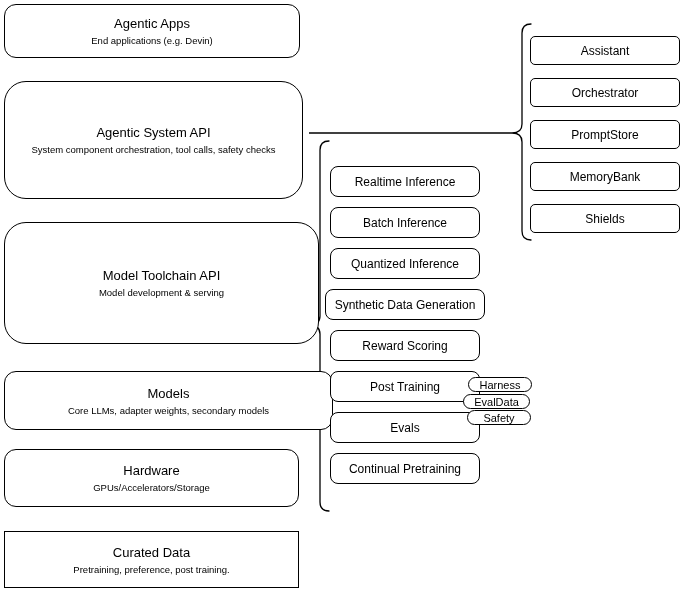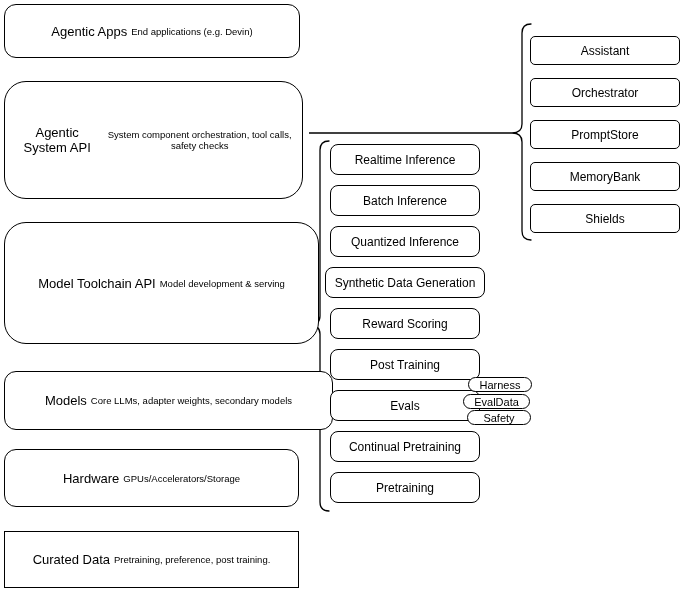--- a/index.html
+++ b/index.html
@@ -17,40 +17,41 @@
     left: 0; top: 0;
     width: 682px; height: 591px;
     pointer-events: none;
   }
   .bigbox {
     position: absolute;
     box-sizing: border-box;
     border: 1.3px solid #000000;
     background: #ffffff;
     display: flex;
+    flex-direction: column;
     align-items: center;
     justify-content: center;
     text-align: center;
     gap: 4px;
     padding: 18px 8px;
   }
   .bigbox .title { font-size: 13px; line-height: 15px; }
   .bigbox .subtitle { font-size: 9.5px; line-height: 11px; }
   .mnode, .rnode {
     position: absolute;
     box-sizing: border-box;
     border: 1.3px solid #000000;
     background: #ffffff;
     display: flex;
     align-items: center;
     justify-content: center;
     text-align: center;
     font-size: 12px;
   }
-  .mnode { left: 330px; width: 150px; height: 31px; border-radius: 8px; }
+  .mnode { left: 330px; width: 150px; height: 31px; border-radius: 8px; margin-top: 22px; }
   .mnode.wide { left: 325px; width: 160px; }
   .rnode { left: 530px; width: 150px; height: 29px; border-radius: 5px; }
   .pill {
     position: absolute;
     box-sizing: border-box;
     border: 1.3px solid #000000;
     background: #ffffff;
     border-radius: 9px;
     display: flex;
     align-items: center;
@@ -104,21 +105,20 @@
   </div>
 
   <div class="mnode" style="top:144px">Realtime Inference</div>
   <div class="mnode" style="top:185px">Batch Inference</div>
   <div class="mnode" style="top:226px">Quantized Inference</div>
   <div class="mnode wide" style="top:267px">Synthetic Data Generation</div>
   <div class="mnode" style="top:349px">Post Training</div>
   <div class="mnode" style="top:308px">Reward Scoring</div>
   <div class="mnode" style="top:390px">Evals</div>
   <div class="mnode" style="top:431px">Continual Pretraining</div>
-  <div class="mnode" style="top:472px">Pretraining</div>
 
   <div class="pill" style="left:468px;top:377px;width:64px;height:15px">Harness</div>
   <div class="pill" style="left:463px;top:394px;width:67px;height:15px">EvalData</div>
   <div class="pill" style="left:467px;top:410px;width:64px;height:15px">Safety</div>
 
   <div class="rnode" style="top:36px">Assistant</div>
   <div class="rnode" style="top:78px">Orchestrator</div>
   <div class="rnode" style="top:120px">PromptStore</div>
   <div class="rnode" style="top:162px">MemoryBank</div>
   <div class="rnode" style="top:204px">Shields</div>

